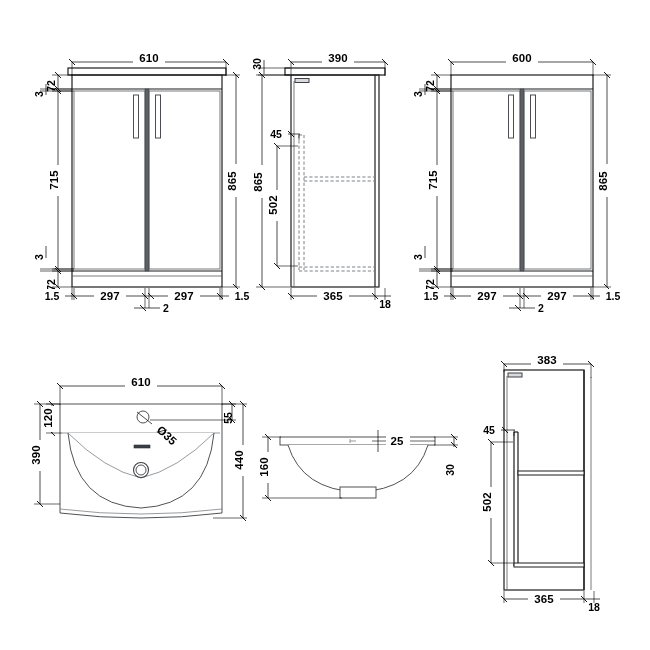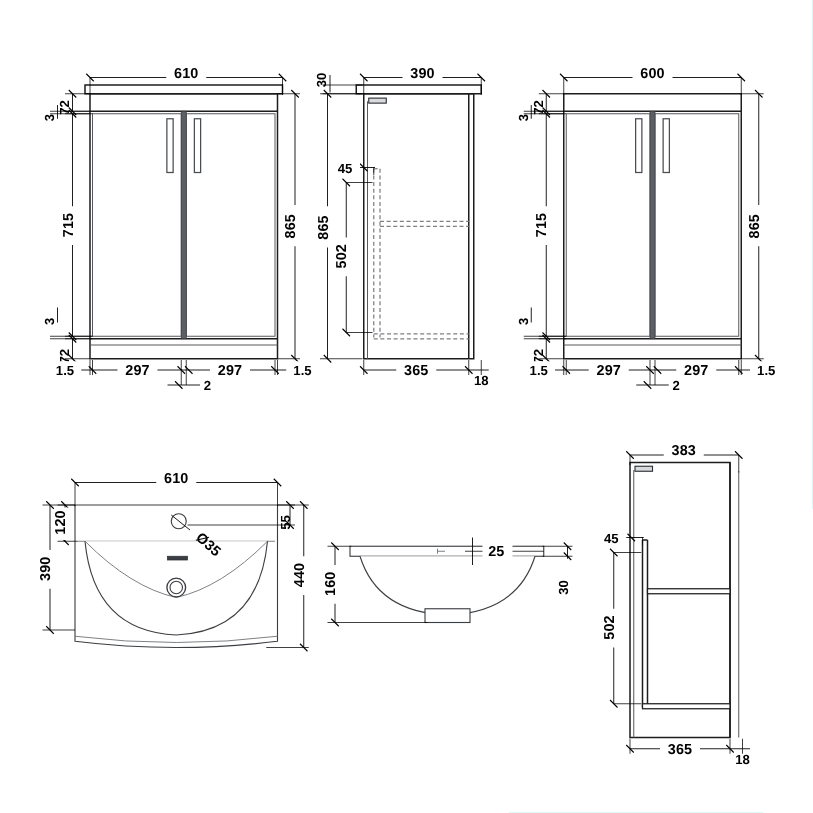--- a/index.html
+++ b/index.html
@@ -10,21 +10,21 @@
   body {
     width: 650px;
     height: 650px;
     font-family: "Liberation Sans", sans-serif;
     overflow: hidden;
   }
   #sheet {
     position: relative;
     width: 650px;
     height: 650px;
-    background: #5eead4;
+    background: #be185d;
   }
   svg#drawing {
     display: block;
     width: 650px;
     height: 650px;
   }
   .outline {
     fill: none;
     stroke: #1d1d1d;
     stroke-width: 1.2;

